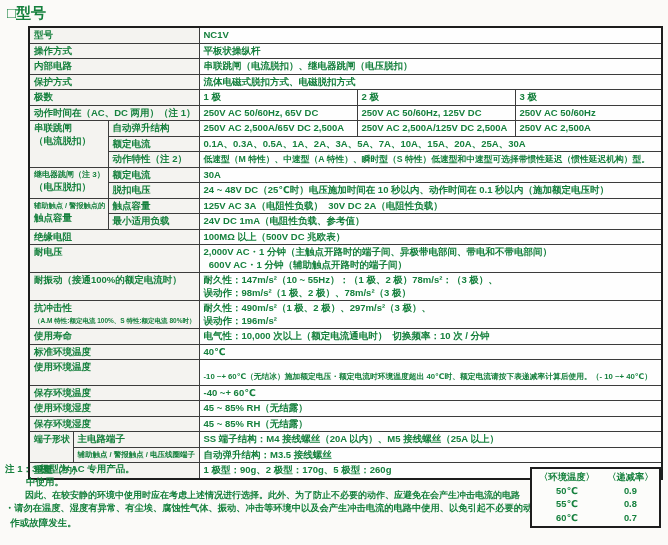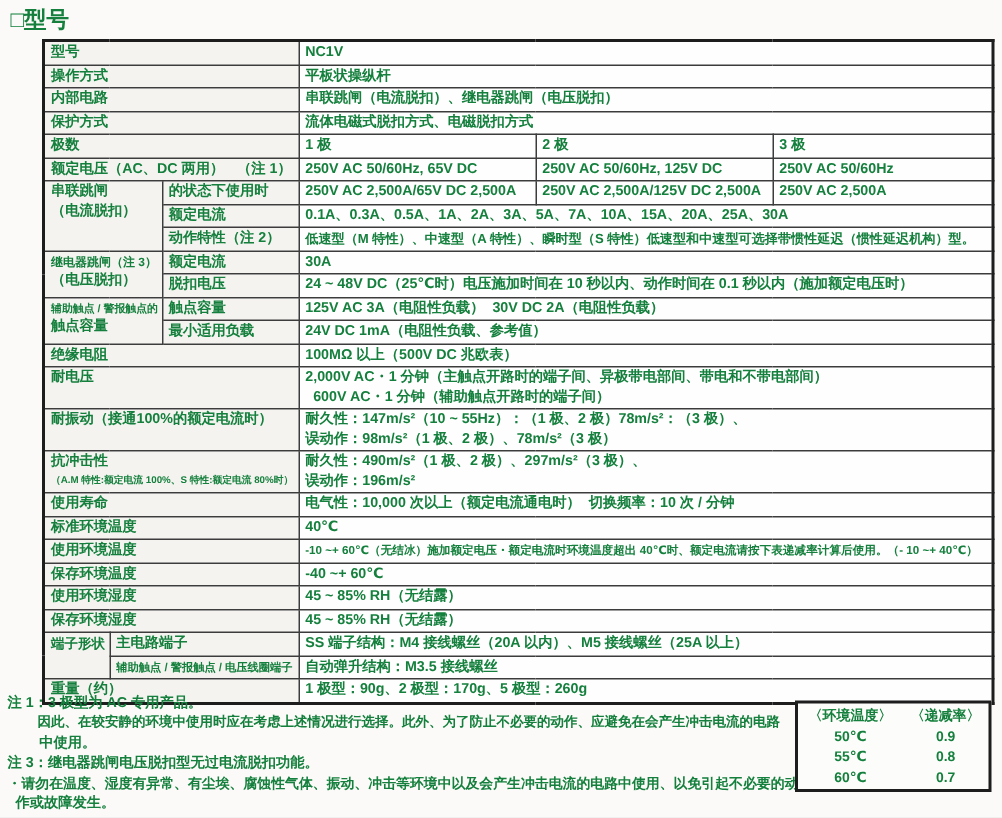--- a/index.html
+++ b/index.html
@@ -80,39 +80,39 @@
           </td>
           <td colspan="1" rowspan="1" class="c-value">
             <div class="ln">2 极</div>
           </td>
           <td colspan="1" rowspan="1" class="c-value">
             <div class="ln">3 极</div>
           </td>
         </tr>
         <tr>
           <td colspan="3" rowspan="1" class="c-label">
-            <div class="ln flex"><span>额定电压（AC、DC 两用）</span><span>（注 1）</span></div>
+            <div class="ln flex"><span>动作时间在（AC、DC 两用）</span><span>（注 1）</span></div>
           </td>
           <td colspan="1" rowspan="1" class="c-value">
             <div class="ln">250V AC 50/60Hz, 65V DC</div>
           </td>
           <td colspan="1" rowspan="1" class="c-value">
             <div class="ln">250V AC 50/60Hz, 125V DC</div>
           </td>
           <td colspan="1" rowspan="1" class="c-value">
             <div class="ln">250V AC 50/60Hz</div>
           </td>
         </tr>
         <tr>
           <td colspan="2" rowspan="3" class="c-label">
             <div class="ln">串联跳闸</div>
             <div class="ln">（电流脱扣）</div>
           </td>
           <td colspan="1" rowspan="1" class="c-sub">
-            <div class="ln">的状态下使用时</div>
+            <div class="ln">自动弹升结构</div>
           </td>
           <td colspan="1" rowspan="1" class="c-value">
             <div class="ln">250V AC 2,500A/65V DC 2,500A</div>
           </td>
           <td colspan="1" rowspan="1" class="c-value">
             <div class="ln">250V AC 2,500A/125V DC 2,500A</div>
           </td>
           <td colspan="1" rowspan="1" class="c-value">
             <div class="ln">250V AC 2,500A</div>
           </td>
@@ -223,21 +223,21 @@
           </td>
           <td colspan="3" rowspan="1" class="c-value">
             <div class="ln">40℃</div>
           </td>
         </tr>
         <tr>
           <td colspan="3" rowspan="1" class="c-label">
             <div class="ln">使用环境温度</div>
           </td>
           <td colspan="3" rowspan="1" class="c-value">
-            <div class="ln" style="font-size: 7.75px;">-10 ~+ 60℃（无结冰）施加额定电压・额定电流时环境温度超出 40℃时、额定电流请按下表递减率计算后使用。（- 10 ~+ 40℃）</div>
+            <div class="ln" style="font-size: 7.75px; margin-top: 10px;">-10 ~+ 60℃（无结冰）施加额定电压・额定电流时环境温度超出 40℃时、额定电流请按下表递减率计算后使用。（- 10 ~+ 40℃）</div>
           </td>
         </tr>
         <tr>
           <td colspan="3" rowspan="1" class="c-label">
             <div class="ln">保存环境温度</div>
           </td>
           <td colspan="3" rowspan="1" class="c-value">
             <div class="ln">-40 ~+ 60℃</div>
           </td>
         </tr>
@@ -281,23 +281,22 @@
             <div class="ln">重量（约）</div>
           </td>
           <td colspan="3" rowspan="1" class="c-value">
             <div class="ln">1 极型：90g、2 极型：170g、5 极型：260g</div>
           </td>
         </tr>
       </tbody>
     </table>
   <div class="notes">
       <div class="note-ln">注 1：3 极型为 AC 专用产品。</div>
+      <div class="note-ln">        中使用。</div>
       <div class="note-ln" style="font-size: 9px;">        因此、在较安静的环境中使用时应在考虑上述情况进行选择。此外、为了防止不必要的动作、应避免在会产生冲击电流的电路</div>
-      <div class="note-ln">        中使用。</div>
-      <div class="note-ln">注 3：继电器跳闸电压脱扣型无过电流脱扣功能。</div>
       <div class="note-ln" style="font-size: 9.25px;">・请勿在温度、湿度有异常、有尘埃、腐蚀性气体、振动、冲击等环境中以及会产生冲击电流的电路中使用、以免引起不必要的动</div>
       <div class="note-ln">  作或故障发生。</div>
     </div>
   <div class="derate">
     <div class="derate-grid">
         <div>〈环境温度〉</div>
         <div>〈递减率〉</div>
         <div>50℃</div>
         <div>0.9</div>
         <div>55℃</div>

